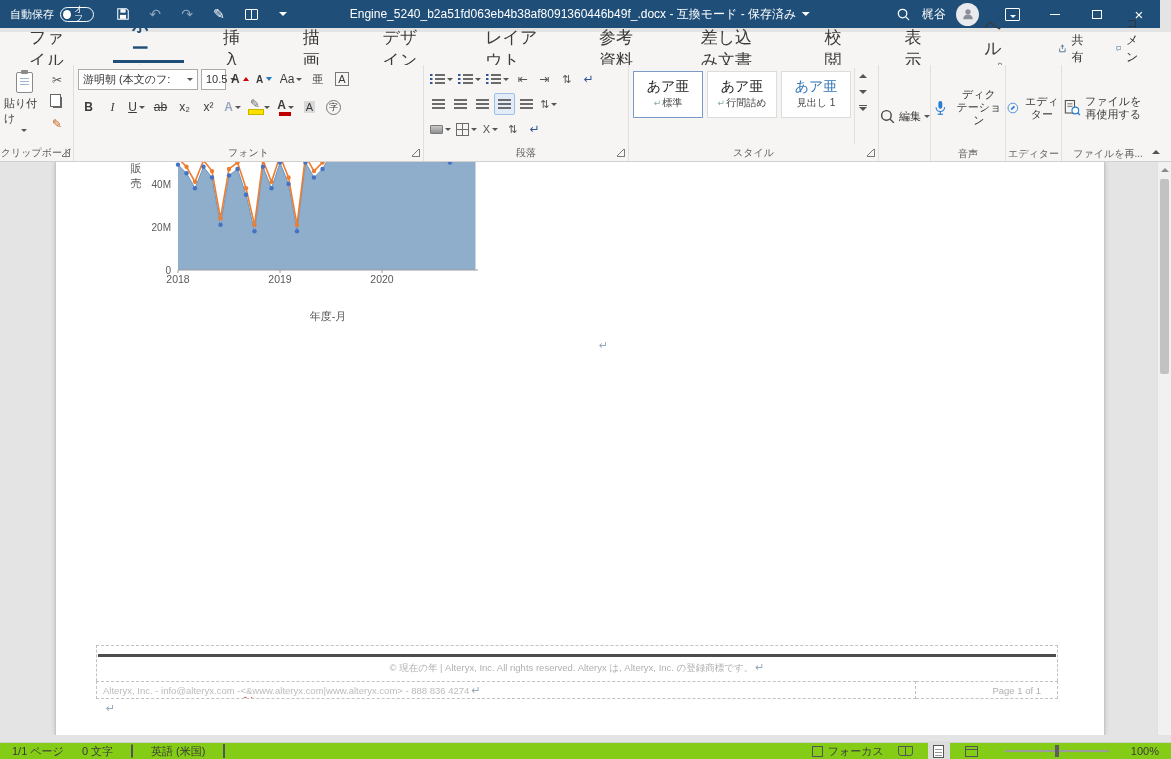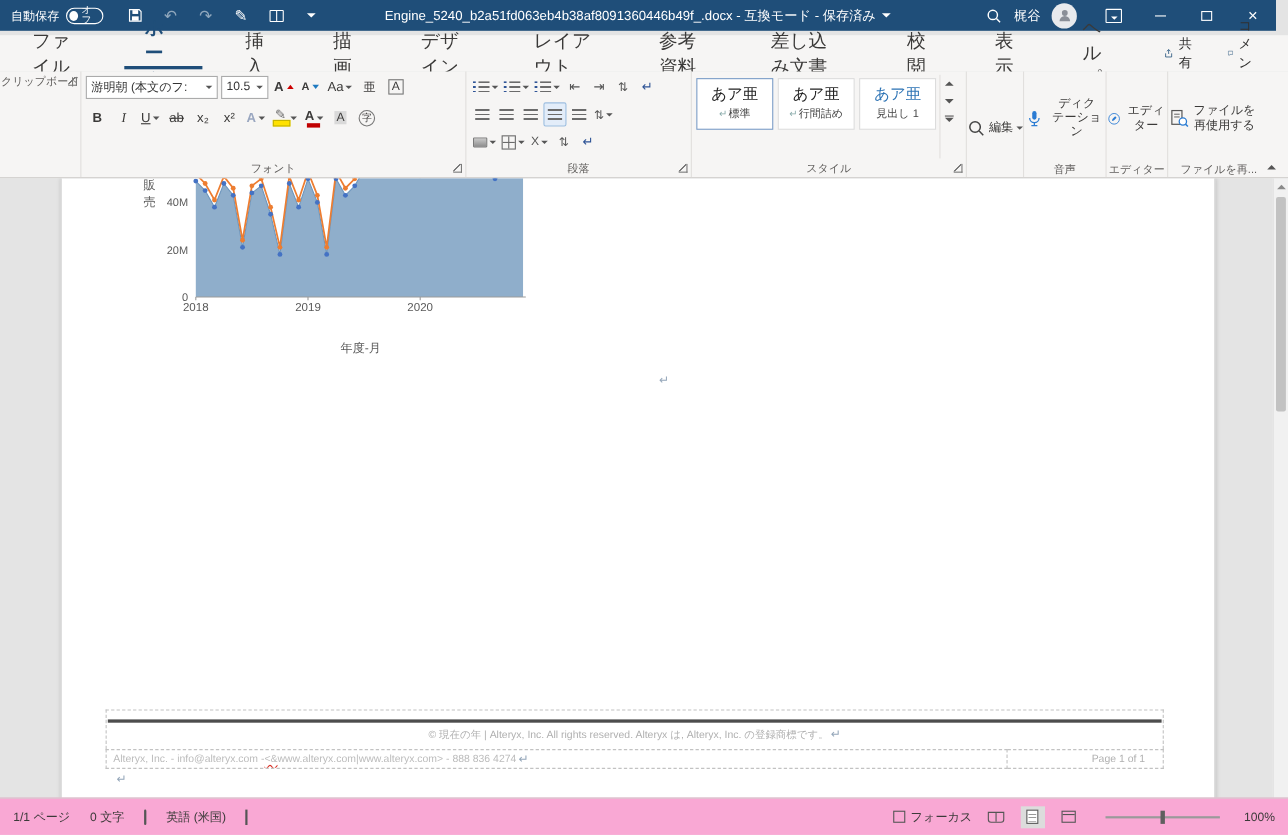--- a/index.html
+++ b/index.html
@@ -125,21 +125,21 @@
   .misspell{text-decoration:underline;text-decoration-style:wavy;text-decoration-color:#d93025;text-decoration-thickness:1px;text-underline-offset:2px}
   .below-mark{left:50px;top:540px}
   .copy-mark{position:static;margin-left:2px}
 
   
   .vscroll{position:absolute;right:0;top:0;width:14px;bottom:0;background:#f1f1f1;border-left:1px solid #e0e0e0}
   .vs-up{height:15px;display:flex;align-items:center;justify-content:center}
   .vs-thumb{position:absolute;left:2px;right:2px;top:17px;height:195px;background:#c2c2c2;border-radius:2px}
 
   
-  .statusbar{position:absolute;left:0;right:0;bottom:0;height:34px;background:#f9a8d4;border-top:1px solid #d2d0ce;display:flex;align-items:center;font-size:11px;color:#3b3a39}
+  .statusbar{position:absolute;left:0;right:0;bottom:0;height:17px;background:#84cc16;border-top:1px solid #d2d0ce;display:flex;align-items:center;font-size:11px;color:#3b3a39}
   .sb-left{display:flex;align-items:center;gap:18px;padding-left:12px}
   .sb-right{margin-left:auto;display:flex;align-items:center;gap:11px;padding-right:12px}
   .ic-proof{width:13px;height:10px;border:1px solid #555;border-radius:1px;background:linear-gradient(#555,#555) center/1px 100% no-repeat}
   .ic-doc2{width:10px;height:12px;border:1px solid #555;background:repeating-linear-gradient(to bottom,transparent 0 2px,#999 2px 3px)}
   .ic-focus{width:11px;height:11px;border:1px solid #555}
   .viewbtn{width:22px;height:20px;display:flex;align-items:center;justify-content:center}
   .viewbtn.active{background:#dcdcdc}
   .ic-read{width:15px;height:10px;border:1px solid #555;border-radius:0 0 3px 3px;background:linear-gradient(#555,#555) center/1px 100% no-repeat}
   .ic-print{width:11px;height:13px;border:1px solid #555;background:#fff;box-shadow:inset 0 2px 0 #fff;position:relative}
   .ic-print::after{content:"";position:absolute;left:1px;right:1px;top:3px;height:7px;background:repeating-linear-gradient(to bottom,#999 0 1px,transparent 1px 3px)}
@@ -240,34 +240,48 @@
           <path d="M2 2h12v9H7l-3 3v-3H2z" fill="none" stroke="#1f4e79" stroke-width="1.3"></path>
         </svg>
       <span>コメント</span>
     </span>
   </div>
 </div>
 
 <div class="ribbon">
 
   <div class="rgroup" style="width:74px">
+    <div class="rgc clip-wrap">
+      <div class="bigbtn">
+        <span class="ic-clipboard"></span>
+        <span>貼り付け</span>
+        <span class="chev"></span>
+      </div>
+      <div class="minicol">
+        <span class="mbtn g-cut"></span>
+        <span class="mbtn">
+            <span class="ic-copy"></span>
+          </span>
+        <span class="mbtn g-brush"></span>
+      </div>
+    </div>
     <div class="rg-label">
         <span>クリップボード</span>
         <span class="dlg"></span>
       </div>
   </div>
 
   <div class="rgroup" style="width:350px">
     <div class="rgc">
       <div class="rrow" style="gap:3px">
         <span class="combo" style="width:120px">
           <span>游明朝 (本文のフ:</span>
             <span class="chev"></span>
         </span>
-        <span class="combo" style="width:43px">
+        <span class="combo" style="width:25px">
           <span>10.5</span>
             <span class="chev"></span>
         </span>
         <span class="rbtn">
             <span class="lblA">A</span>
             <span class="supmark up"></span>
           </span>
         <span class="rbtn">
             <span class="lblA" style="font-size:10px">A</span>
             <span class="supmark dn"></span>

